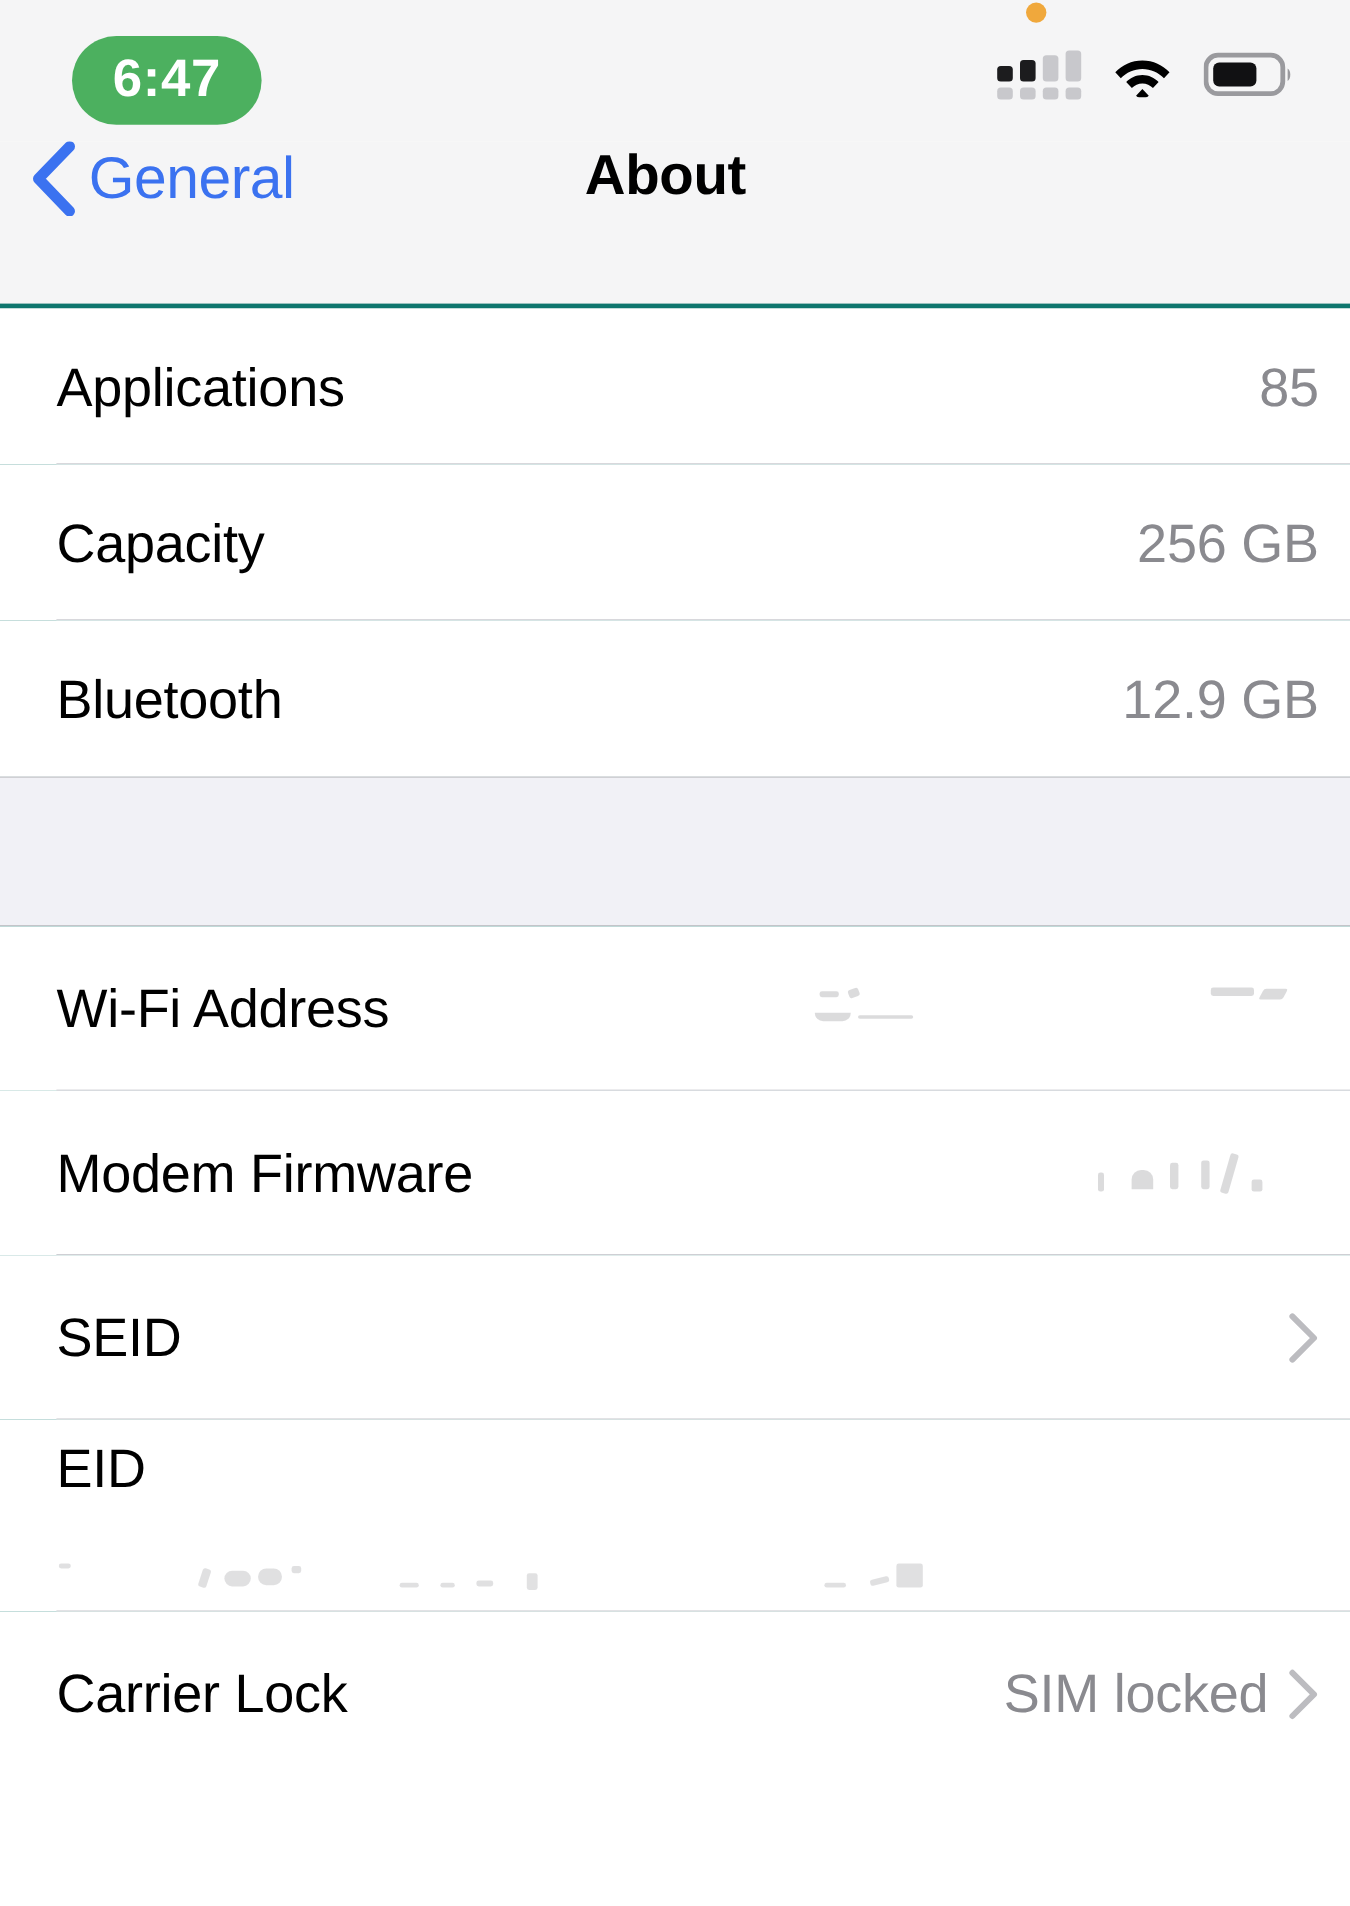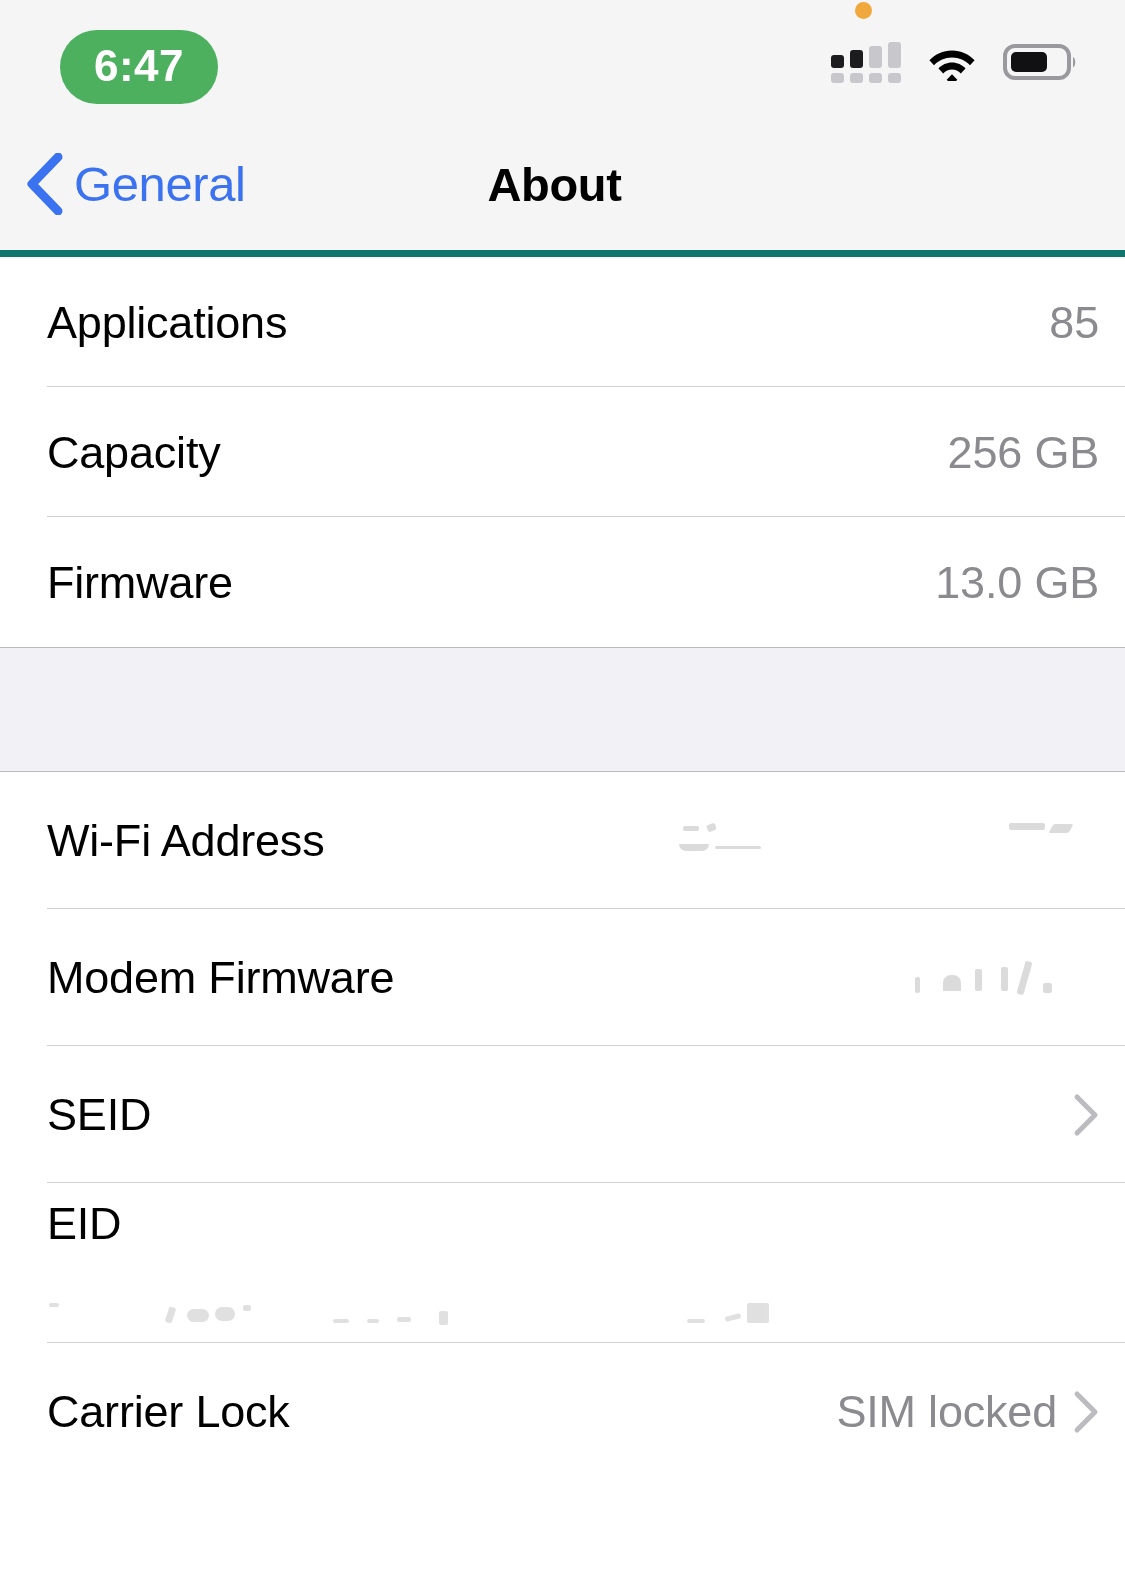--- a/index.html
+++ b/index.html
@@ -95,23 +95,23 @@
   }
 
   .wifi-icon { width:50px; height:38px; display:block; }
   .battery-icon { width:76px; height:38px; display:block; }
 
   
   .navbar {
     position:relative;
     height:139px;
     background:#f5f5f6;
-    border-bottom:7px solid #0f766e;
-    display:flex;
-    align-items:center;
+    border-bottom:4px solid #0f766e;
+    display:flex;
+    align-items:flex-start;
   }
 
   .back-btn {
     display:flex;
     align-items:center;
     gap:8px;
     padding-left:22px;
     cursor:pointer;
   }
   .back-chevron {
@@ -332,23 +332,23 @@
     </div>
 
     <div class="row sep">
       <span class="row-label">Capacity</span>
       <div class="row-right">
         <span class="row-value">256 GB</span>
       </div>
     </div>
 
     <div class="row">
-      <span class="row-label">Firmware</span>
-      <div class="row-right">
-        <span class="row-value">13.0 GB</span>
+      <span class="row-label">Bluetooth</span>
+      <div class="row-right">
+        <span class="row-value">12.9 GB</span>
       </div>
     </div>
   </div>
 
   <div class="gap"></div>
 
   <div class="list">
 
     <div class="row tall sep">
       <span class="row-label">Wi-Fi Address</span>

